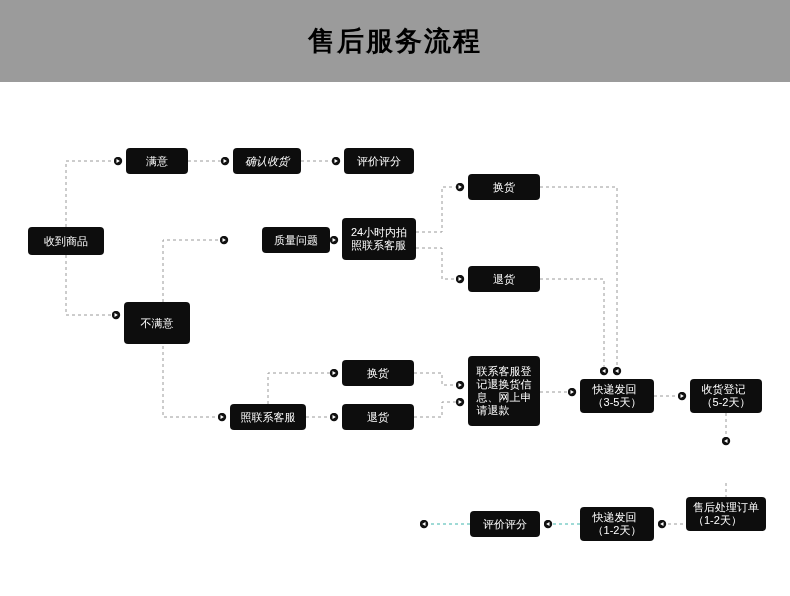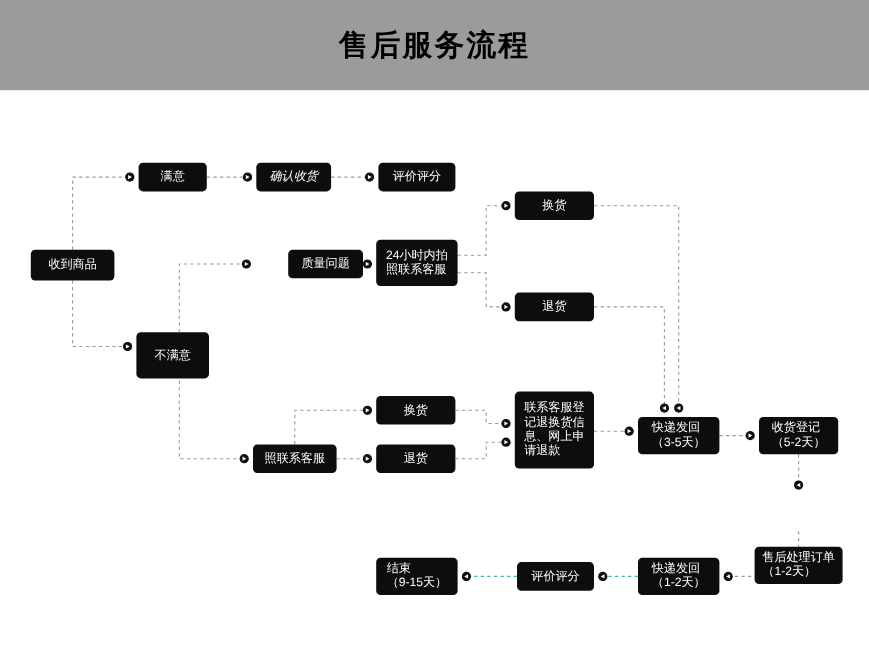--- a/index.html
+++ b/index.html
@@ -199,19 +199,15 @@
       <span>售后处理订单
 （1-2天）</span>
     </div>
     <div class="node" style="left:580px;top:425px;width:74px;height:34px;">
       <span>快递发回
 （1-2天）</span>
     </div>
     <div class="node" style="left:470px;top:429px;width:70px;height:26px;">
       <span>评价评分</span>
     </div>
-    <div class="node" style="left:342px;top:425px;width:74px;height:34px;">
-      <span>结束
-（9-15天）</span>
-    </div>
 
   </div>
 </div>
 
 </body></html>

